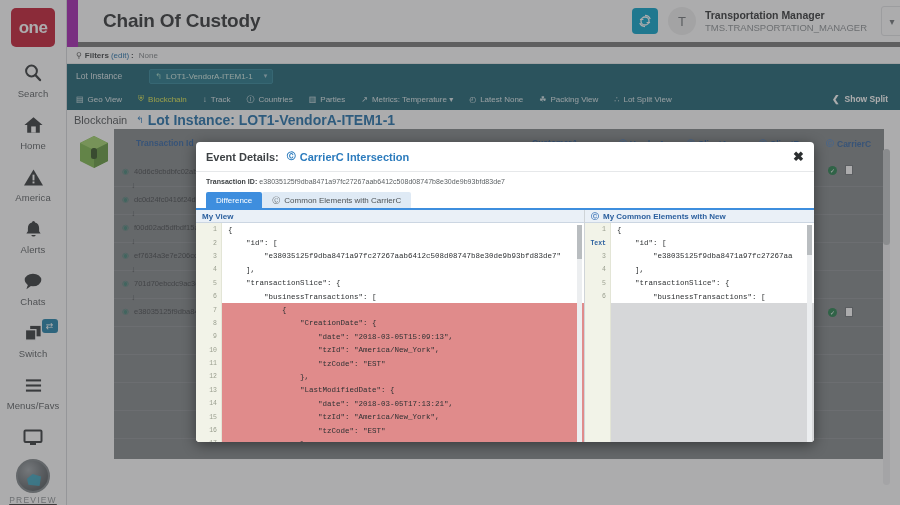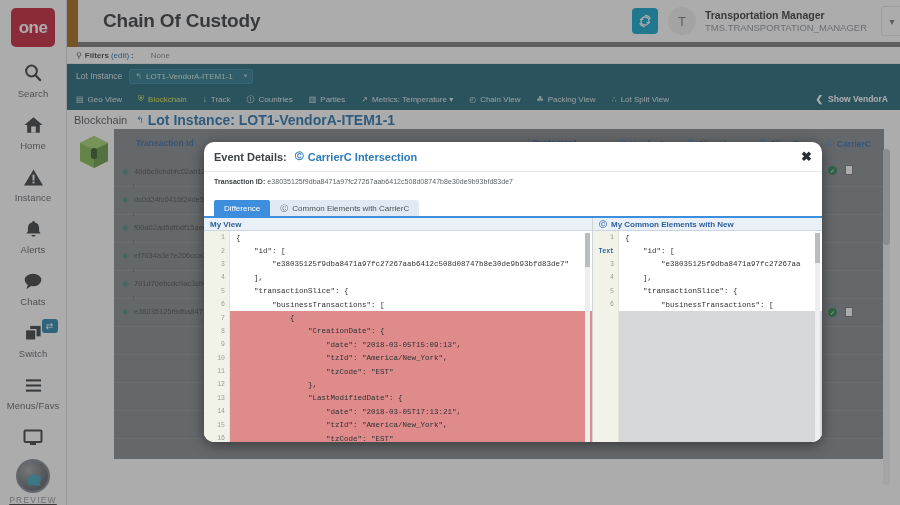--- a/index.html
+++ b/index.html
@@ -3,21 +3,21 @@
 <meta charset="utf-8">
 <style>
   * { box-sizing: border-box; margin:0; padding:0; }
   html,body { width:900px; height:505px; overflow:hidden; }
   body {
     font-family: "Liberation Sans", sans-serif;
     background:#ffffff;
     font-size:11px;
     color:#333;
   }
-  #app { position:relative; width:900px; height:505px; background:#a16207; }
+  #app { position:relative; width:900px; height:505px; background:#a21caf; }
 
   
   #rail {
     position:absolute; left:0; top:0; width:67px; height:505px;
     background:#ffffff; border-right:1px solid #d6d8da;
     display:flex; flex-direction:column; align-items:center;
   }
   #logo {
     width:44px; height:44px; margin-top:8px; background:#c3142d;
     border-radius:5px; display:flex; align-items:center; justify-content:center;
@@ -79,21 +79,21 @@
   #filters .mag { color:#555; margin-right:3px; font-size:8px; }
   .f-label { font-weight:bold; color:#3a3d3f; }
   .f-edit { font-weight:normal; color:#1b6ca8; margin:0 2px; cursor:pointer; }
   .f-val { color:#7b8083; }
 
   
   #teal {
     position:absolute; left:67px; top:64px; width:833px; height:46px;
     background:#155e6e;
   }
-  #lot-row { height:24px; display:flex; align-items:center; padding-left:9px; }
+  #lot-row { height:24px; display:flex; align-items:center; padding-left:9px;gap:20px; }
   #lot-row .lbl { color:#d6e4e8; font-size:8.5px; margin-right:7px; }
   #lot-chip {
     background:#1d7285; border:1px solid #2b8196; border-radius:2px; height:15px;
     display:flex; align-items:center; padding:0 5px; cursor:pointer;
   }
   #lot-chip .share { color:#9fd9c6; font-size:8px; margin-right:4px; }
   #lot-chip .txt { color:#cfe9e2; font-size:8px; }
   #lot-chip .car { color:#9fc3cd; font-size:7px; margin-left:11px; }
   #tab-row { height:22px; display:flex; align-items:center; padding-left:9px; }
   .tab {
@@ -152,35 +152,35 @@
   }
   #vscroll .thumb{ position:absolute; top:0; left:0; width:7px; height:96px;
     background:#c2c5c7; border-radius:4px; }
 
   
   #dim { position:absolute; left:0; top:0; width:900px; height:505px;
          background:rgba(70,72,74,.45); }
 
   
   #modal {
-    position:absolute; left:204px; top:142px; width:618px; height:300px;
+    position:absolute; left:196px; top:142px; width:618px; height:300px;
     background:#fff; box-shadow:0 3px 14px rgba(0,0,0,.45);
-    border-radius:10px; overflow:hidden;
+    border-radius:4px; overflow:hidden;
   }
   #m-head { height:30px; display:flex; align-items:center; padding:0 10px;
             border-bottom:1px solid #e6e8ea; }
   #m-title { font-size:11px; font-weight:bold; color:#3d4144; }
   #m-sub { font-size:11px; font-weight:bold; color:#2b7bbd; margin-left:8px;
            display:flex; align-items:center; }
   #m-sub .cico{ font-size:9px; margin-right:4px; color:#2b7bbd; }
   #m-close { margin-left:auto; font-size:13px; color:#2b2e30; cursor:pointer; font-weight:bold;}
   #m-body { padding:6px 10px 0 10px; }
   #m-txn { font-size:7px; color:#5a5f62; letter-spacing:.05px; }
   #m-txn b { color:#3d4144; }
-  #m-tabs { display:flex; margin-top:15px; align-items:flex-start; }
+  #m-tabs { display:flex; margin-top:7px; align-items:flex-start; }
   .mtab {
     height:16px; padding:0 9px; font-size:8px; display:flex; align-items:center;
     border:1px solid transparent; cursor:pointer;
   }
   .mtab.sel { background:#3e8ede; color:#fff; border-radius:2px 2px 0 0; }
   .mtab.unsel { background:#dfeaf5; color:#4d5255; border-radius:2px 2px 0 0; }
   .mtab .mico{ font-size:8px; margin-right:4px; color:#6d7275; }
   #m-tabline{ height:2px; background:#3e8ede; margin:0 -10px; }
 
   
@@ -243,21 +243,21 @@
     </div>
 
     <div class="rail-item">
       <div class="rail-ico">
         <svg width="21" height="19" viewBox="0 0 22 20">
             <path d="M11 1.5 L21 18.5 H1 Z" fill="#2f3234"></path>
             <rect x="10" y="7" width="2" height="6" fill="#fff"></rect>
             <rect x="10" y="14.2" width="2" height="2" fill="#fff"></rect>
           </svg>
       </div>
-      <div class="rail-lbl">Instance</div>
+      <div class="rail-lbl">America</div>
     </div>
 
     <div class="rail-item">
       <div class="rail-ico">
         <svg width="19" height="20" viewBox="0 0 20 20">
             <path d="M10 1.5 a1.6 1.6 0 0 1 1.6 1.6 c3 .7 4.3 3 4.3 6 v3.2 l1.6 2.4 H2.5 l1.6-2.4 V9.1 c0-3 1.3-5.3 4.3-6 A1.6 1.6 0 0 1 10 1.5 Z" fill="#2f3234"></path>
             <path d="M7.6 16.2 a2.5 2.5 0 0 0 4.8 0 Z" fill="#2f3234"></path>
           </svg>
       </div>
       <div class="rail-lbl">Alerts</div>
@@ -333,21 +333,21 @@
       </div>
       <div id="user-caret">▾</div>
     </div>
   </div>
 
   <div id="filters">
     <span class="mag">⚲</span>
     <span class="f-label">Filters</span>
     <span class="f-edit">(edit)</span>
     <span class="f-label">:</span>
-    <span class="f-val" style="margin-left:17px;">None</span>
+    <span class="f-val" style="margin-left:5px;">None</span>
   </div>
 
   <div id="teal">
     <div id="lot-row">
       <span class="lbl">Lot Instance</span>
       <div id="lot-chip">
         <span class="share">↰</span>
         <span class="txt">LOT1-VendorA-ITEM1-1</span>
         <span class="car">▾</span>
       </div>
@@ -372,33 +372,33 @@
       <div class="tab">
         <span class="ti">▥</span>
         <span>Parties</span>
       </div>
       <div class="tab">
         <span class="ti">↗</span>
         <span>Metrics: Temperature ▾</span>
       </div>
       <div class="tab">
         <span class="ti">◴</span>
-        <span>Chain View</span>
+        <span>Latest None</span>
       </div>
       <div class="tab">
         <span class="ti">☘</span>
         <span>Packing View</span>
       </div>
       <div class="tab">
         <span class="ti">∴</span>
         <span>Lot Split View</span>
       </div>
       <div id="show-events">
         <span class="chev">❮</span>
-        <span>Show VendorA</span>
+        <span>Show Split</span>
       </div>
     </div>
   </div>
 
   <div id="content">
     <div id="bc-head">
       <span id="bc-title">Blockchain</span>
       <span id="bc-share">↰</span>
       <span id="bc-lot">Lot Instance: LOT1-VendorA-ITEM1-1</span>
     </div>

